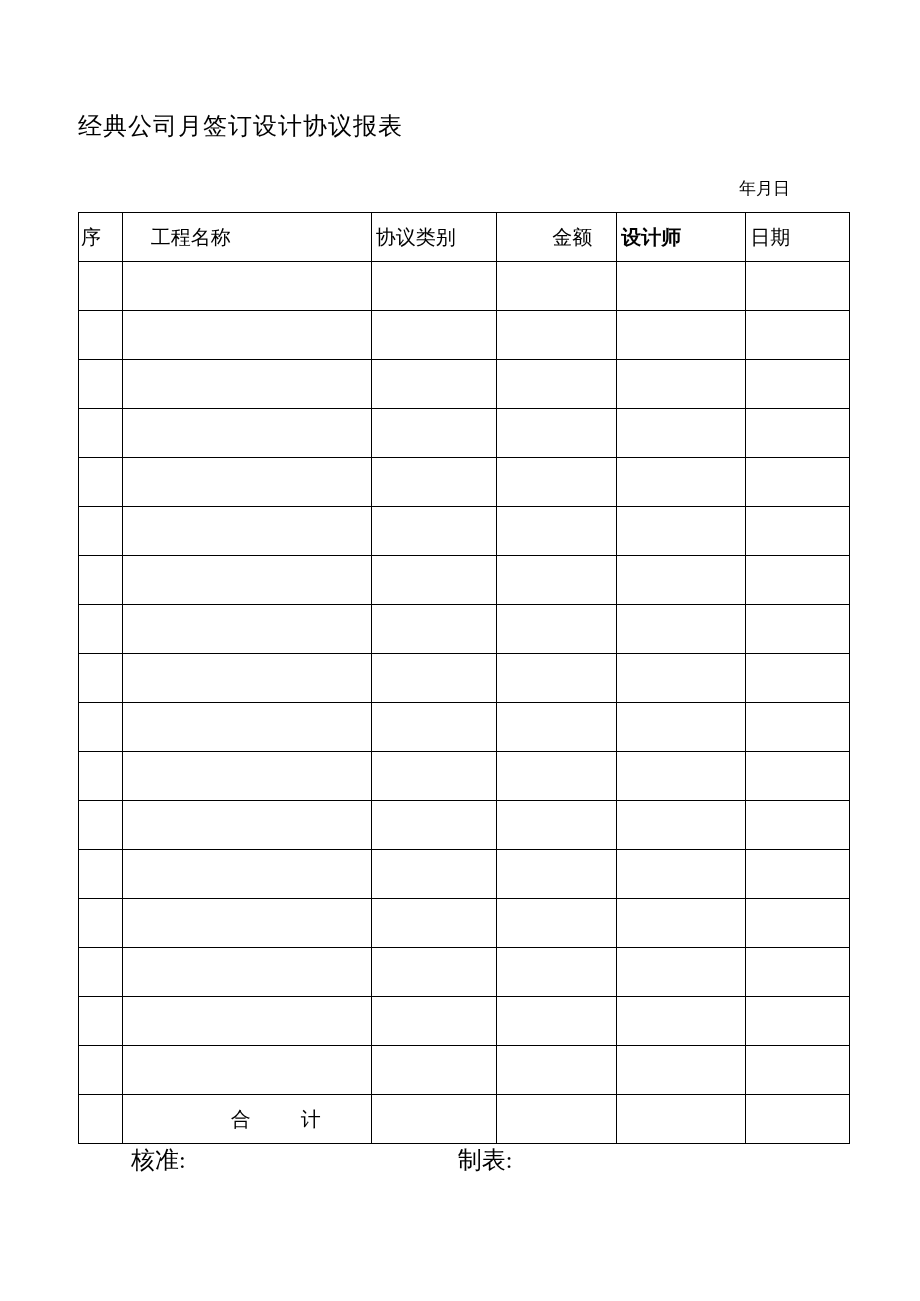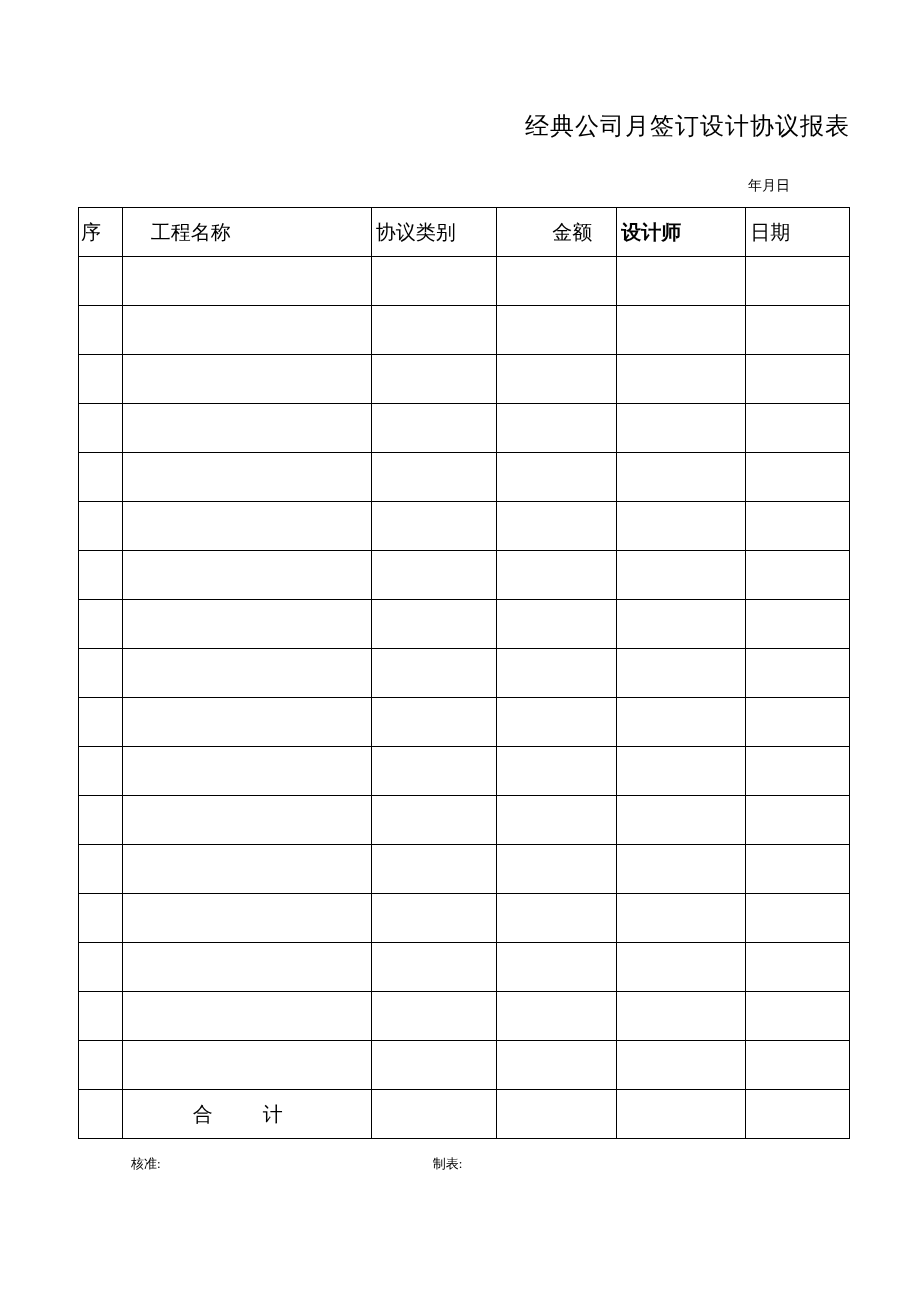--- a/index.html
+++ b/index.html
@@ -11,29 +11,29 @@
       font-family: "SimSun", "宋体", serif;
       background: #ffffff;
       width: 920px;
       height: 1301px;
       position: relative;
     }
     .page {
       padding: 110px 70px 0 78px;
     }
     .title {
-      text-align: right;
+      text-align: left;
       font-size: 24px;
       font-weight: normal;
       margin-bottom: 35px;
       letter-spacing: 1px;
     }
     .date-line {
       text-align: right;
-      font-size: 14px;
+      font-size: 17px;
       margin-bottom: 12px;
       padding-right: 60px;
     }
     table {
       border-collapse: collapse;
       width: 100%;
       table-layout: fixed;
     }
     th, td {
       border: 1px solid #000;
@@ -49,27 +49,27 @@
     }
     .col-seq { width: 40px; text-align: left; padding-left: 2px; }
     .col-name { width: 228px; font-family: Liberation Mono, monospace; }
     .col-name-th { padding-left: 28px; }
     .col-type { width: 115px; padding-left: 4px; border-radius: 21px; }
     .col-amount { width: 110px; }
     .col-amount-th { text-align: right; padding-right: 24px; }
     .col-designer { width: 118px; padding-left: 4px; font-weight: bold; }
     .col-date { width: 95px; padding-left: 4px; }
     .total-label {
-      text-align: center;
+      text-align: right;
       padding-left: 32px;
       letter-spacing: 50px;
     }
     .footer {
-      margin-top: 16px;
-      font-size: 13px;
+      margin-top: 0;
+      font-size: 24px;
       display: flex;
     }
     .footer-left {
       margin-left: 53px;
     }
     .footer-right {
       margin-left: 272px;
     }
   </style>
 </head>

